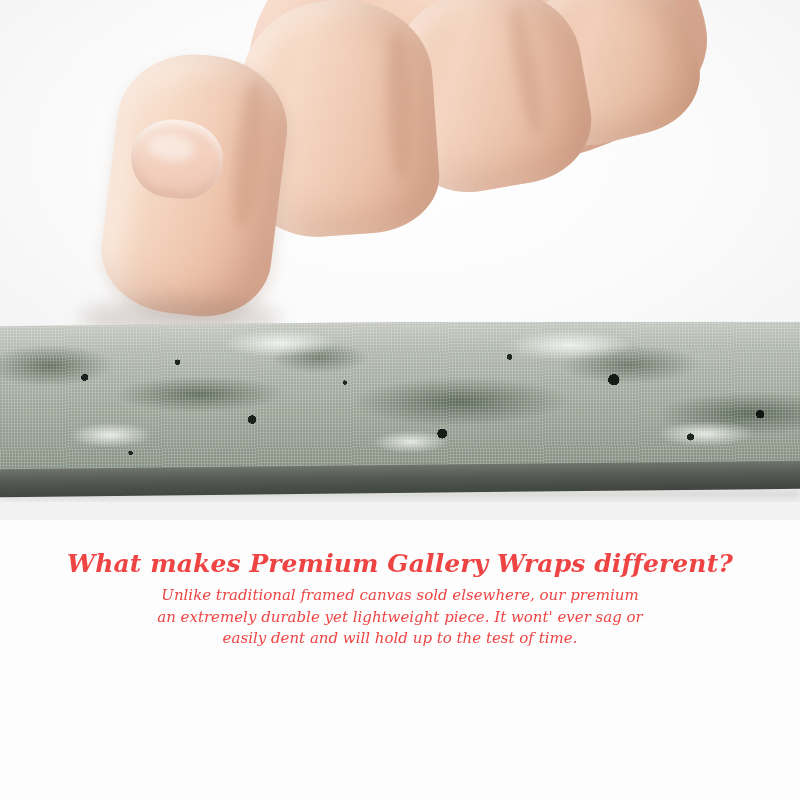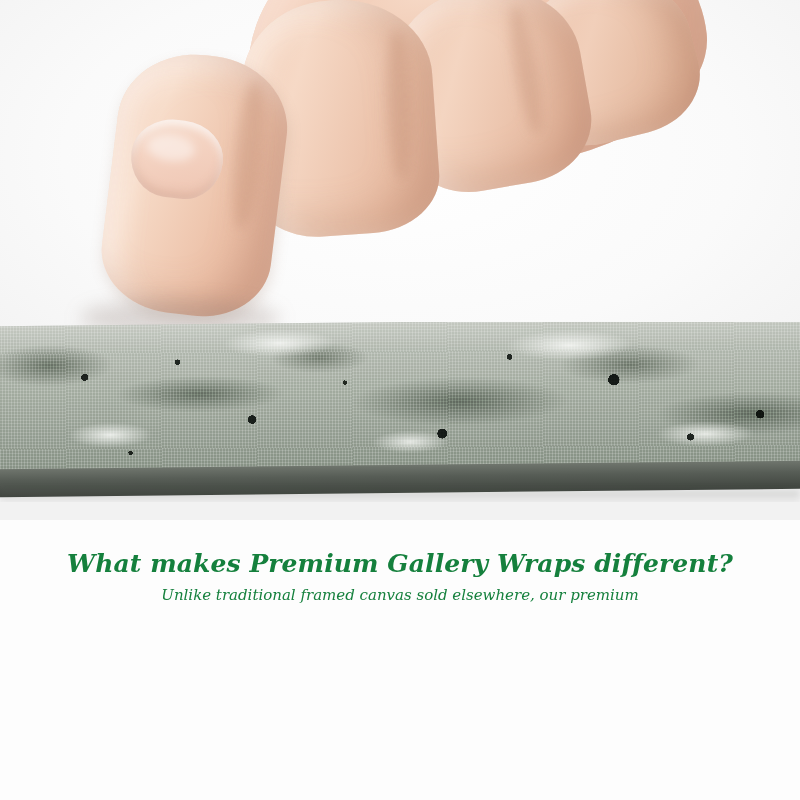--- a/index.html
+++ b/index.html
@@ -257,21 +257,21 @@
     filter: blur(3px);
   }
 
   
   .caption {
     position: absolute;
     left: 0;
     top: 548px;
     width: 800px;
     text-align: center;
-    color: #15803d;
+    color: #ef4444;
     font-family: "DejaVu Serif", serif;
     font-style: italic;
   }
   .caption-heading {
     font-size: 25px;
     font-weight: 700;
     letter-spacing: 0.1px;
     margin: 0 0 6px 0;
     line-height: 1.25;
   }
@@ -316,17 +316,19 @@
       </div>
       <div class="canvas-edge"></div>
       <div class="strip-shadow"></div>
     </div>
   </div>
 
   <div class="caption">
     <p class="caption-heading">What makes Premium Gallery Wraps different?</p>
     <p class="caption-body">
       <span class="caption-line">Unlike traditional framed canvas sold elsewhere, our premium</span>
+      <span class="caption-line">an extremely durable yet lightweight piece. It wont' ever sag or</span>
+      <span class="caption-line">easily dent and will hold up to the test of time.</span>
 
     </p>
   </div>
 
 </div>
 
 </body></html>

